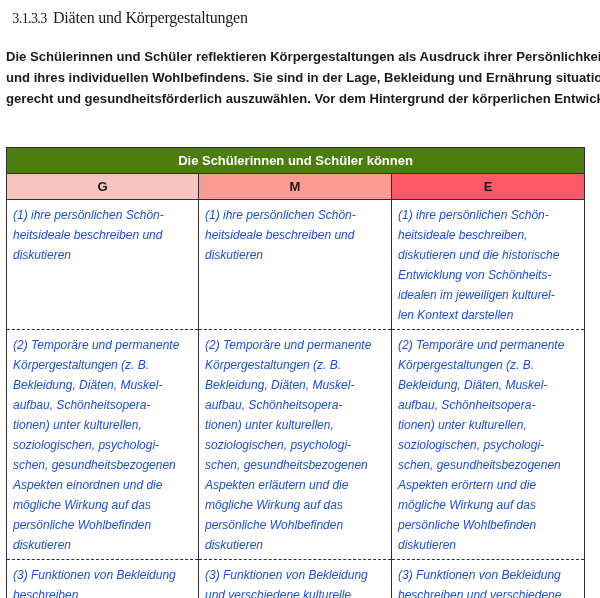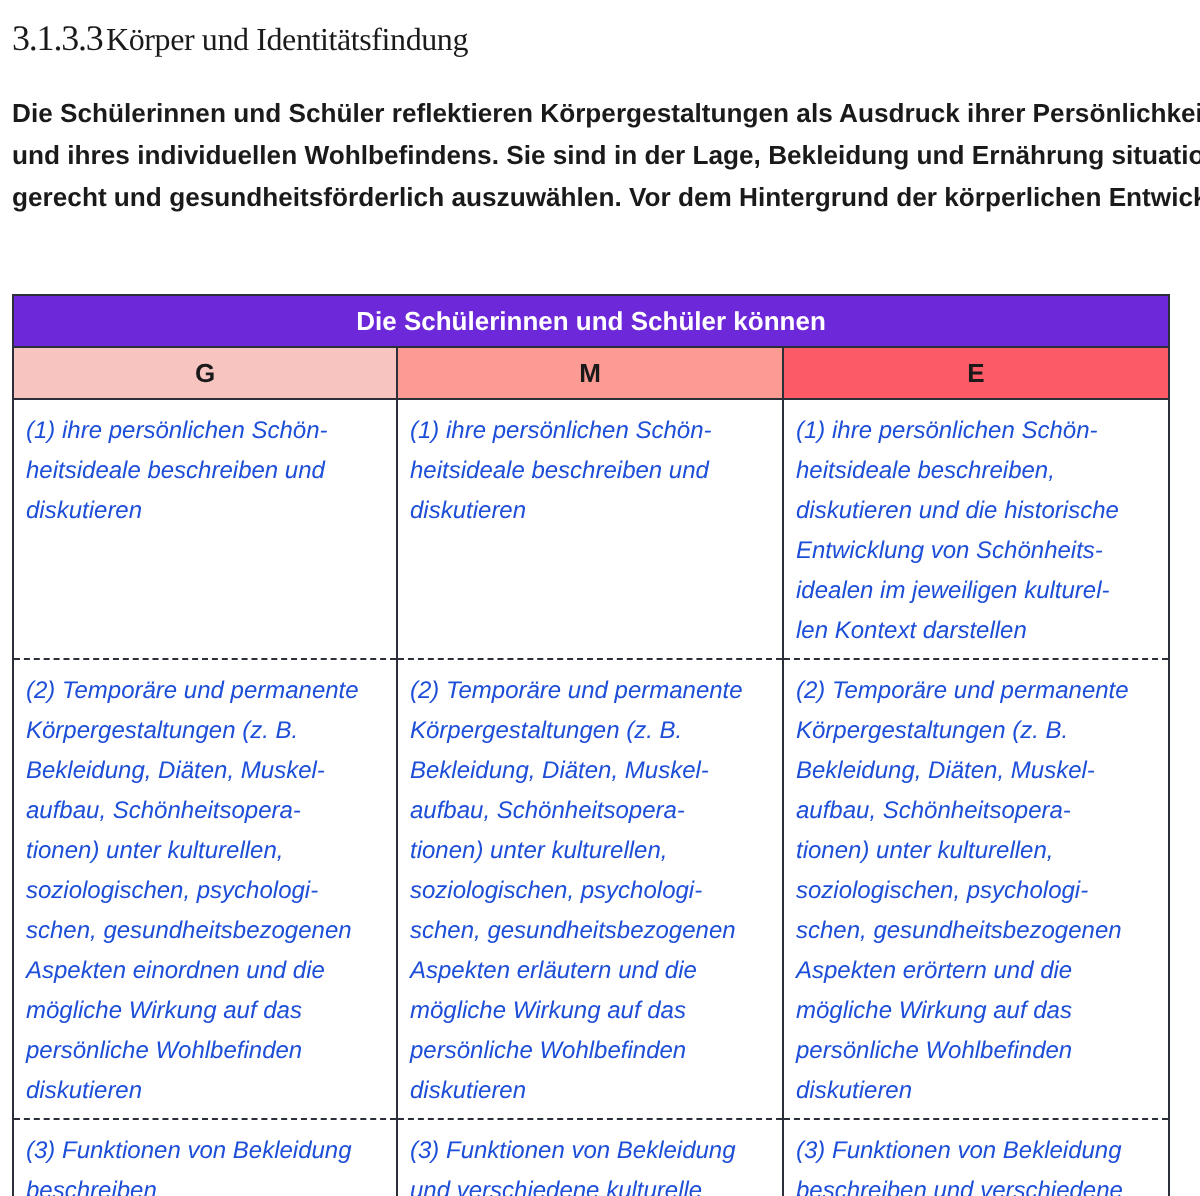--- a/index.html
+++ b/index.html
@@ -1,40 +1,40 @@
 <!DOCTYPE html>
 <html><head>
 <meta charset="utf-8">
 <style>
   html, body { margin: 0; padding: 0; background: #ffffff; }
   body { width: 600px; height: 598px; overflow: hidden; position: relative; }
   .page { position: absolute; left: 0; top: 0; width: 600px; height: 598px; }
   .section-heading { position: absolute; left: 6px; top: 9px; font-family: "Liberation Serif", "DejaVu Serif", serif; font-size: 16px; color: #1a1a1a; white-space: nowrap; letter-spacing: -0.2px; }
-  .section-heading .num { display: inline-block; width: 47px; font-size: 18px; letter-spacing: -0.6px; }
+  .section-heading .num { display: inline-block; width: 47px; font-size: 14px; letter-spacing: -0.6px; text-align: center; }
   .intro { position: absolute; left: 6px; top: 46px; width: 584px; font-family: "Liberation Sans", "DejaVu Sans", sans-serif; font-weight: bold; font-size: 13.1px; line-height: 21px; color: #1a1a1a; }
   .intro div { white-space: nowrap; }
   .comp-table { position: absolute; left: 6px; top: 147px; width: 578px; border-collapse: collapse; table-layout: fixed; font-family: "Liberation Sans", "DejaVu Sans", sans-serif; }
   .comp-table td, .comp-table th { padding: 0; }
-  .comp-table .title-row th { background: #6d28d9; color: #ffffff; font-weight: bold; font-size: 13px; height: 25px; border: 1.5px solid #2a2f3a; text-align: center; }
+  .comp-table .title-row th { background: #4d7c0f; color: #ffffff; font-weight: bold; font-size: 13px; height: 25px; border: 1.5px solid #2a2f3a; text-align: center; }
   .comp-table .level-row th { height: 25px; font-size: 13px; font-weight: bold; color: #1a1a1a; text-align: center; border: 1.5px solid #2a2f3a; }
   .comp-table .level-G { background: #f8c4c0; }
   .comp-table .level-M { background: #fb9b94; }
   .comp-table .level-E { background: #fc5a66; }
   .comp-table .cell { vertical-align: top; font-size: 12px; line-height: 20px; color: #1d4ed8; padding: 5px 6px 4px 6px; border-left: 1.5px solid #2a2f3a; border-right: 1.5px solid #2a2f3a; border-bottom: 1.5px dashed #2a2f3a; white-space: pre-line; font-style: italic; }
   .row-1 .cell { height: 106px; }
   .row-2 .cell { height: 187px; }
   .row-3 .cell { height: 67px; }
 </style>
 </head>
 <body>
 
 <div class="page">
 
   <div class="section-heading">
-    <span class="num">3.1.3.3</span><span>Körper und Identitätsfindung</span>
+    <span class="num">3.1.3.3</span><span>Diäten und Körpergestaltungen</span>
   </div>
 
   <div class="intro">
     <div>Die Schülerinnen und Schüler reflektieren Körpergestaltungen als Ausdruck ihrer Persönlichkeit</div>
     <div>und ihres individuellen Wohlbefindens. Sie sind in der Lage, Bekleidung und Ernährung situations-</div>
     <div>gerecht und gesundheitsförderlich auszuwählen. Vor dem Hintergrund der körperlichen Entwick-</div>
   </div>
 
   <table class="comp-table">
     <colgroup>

